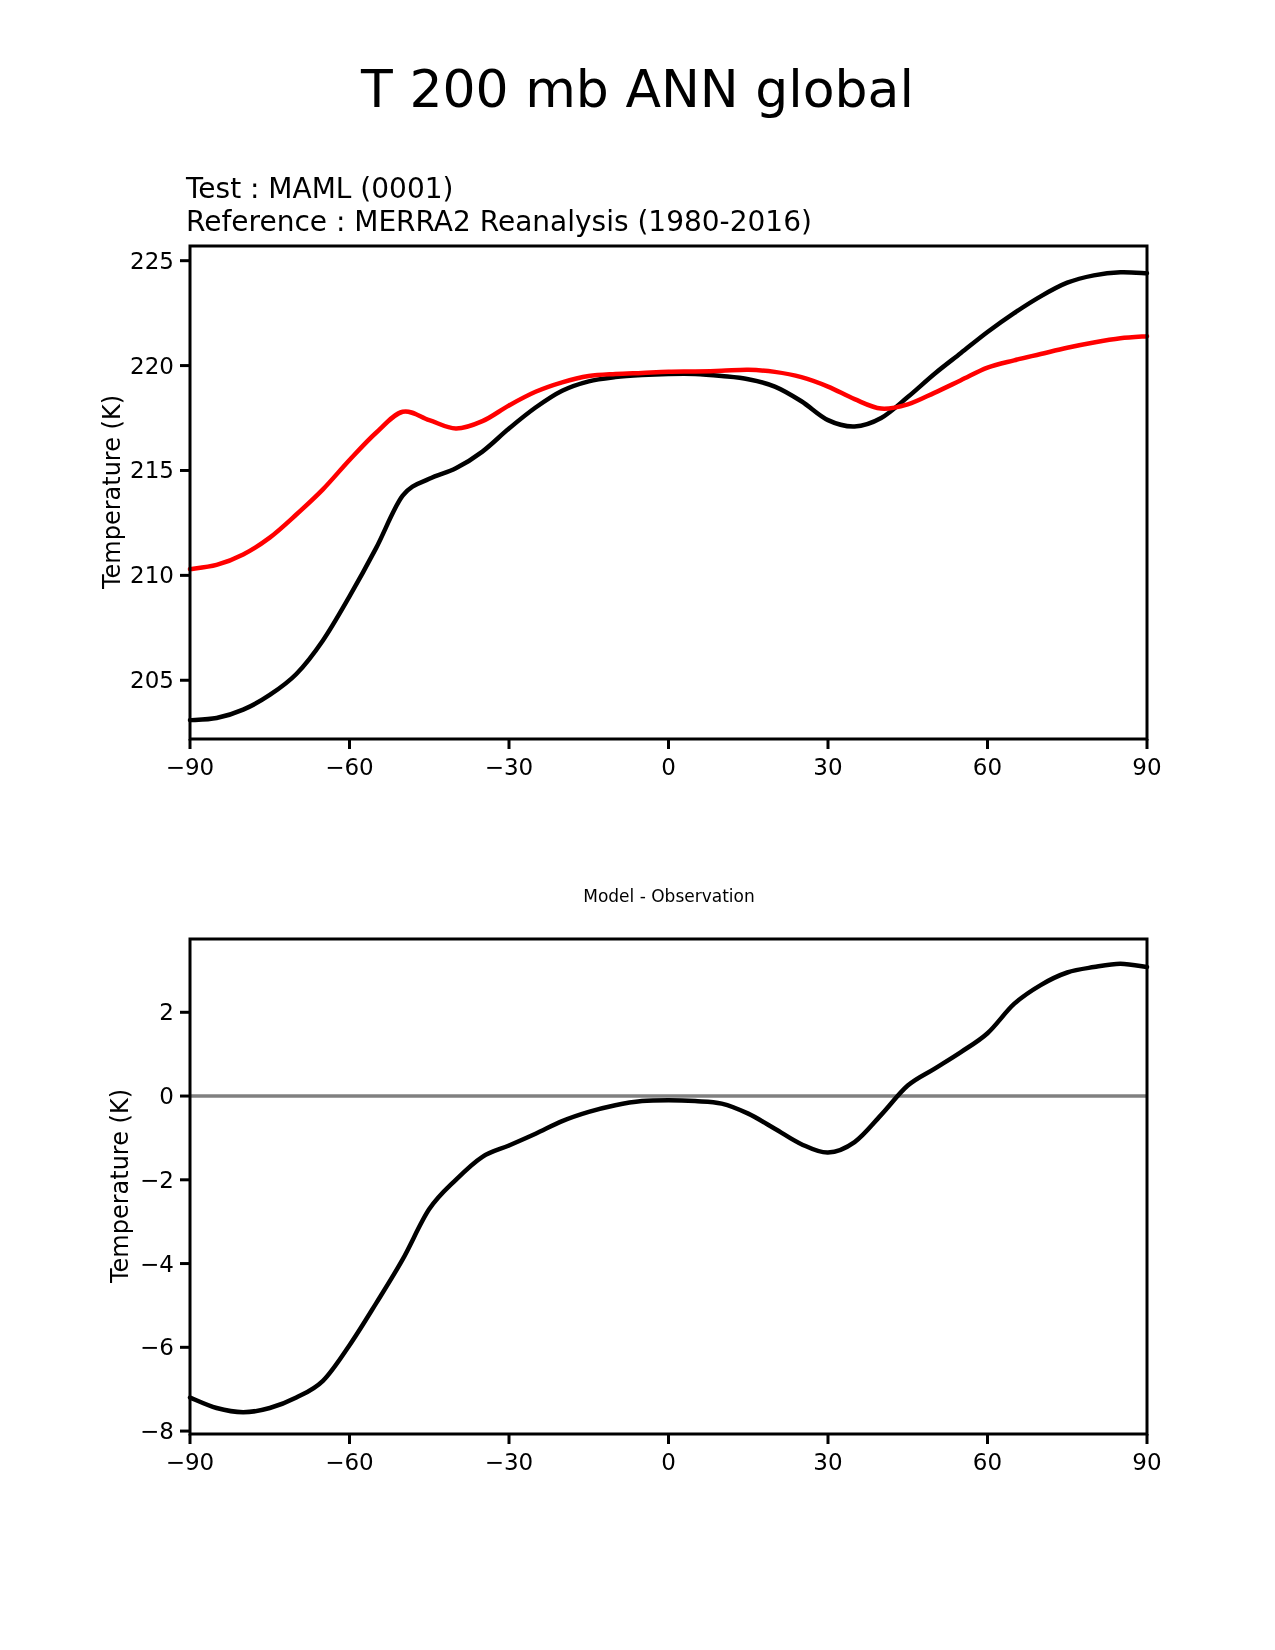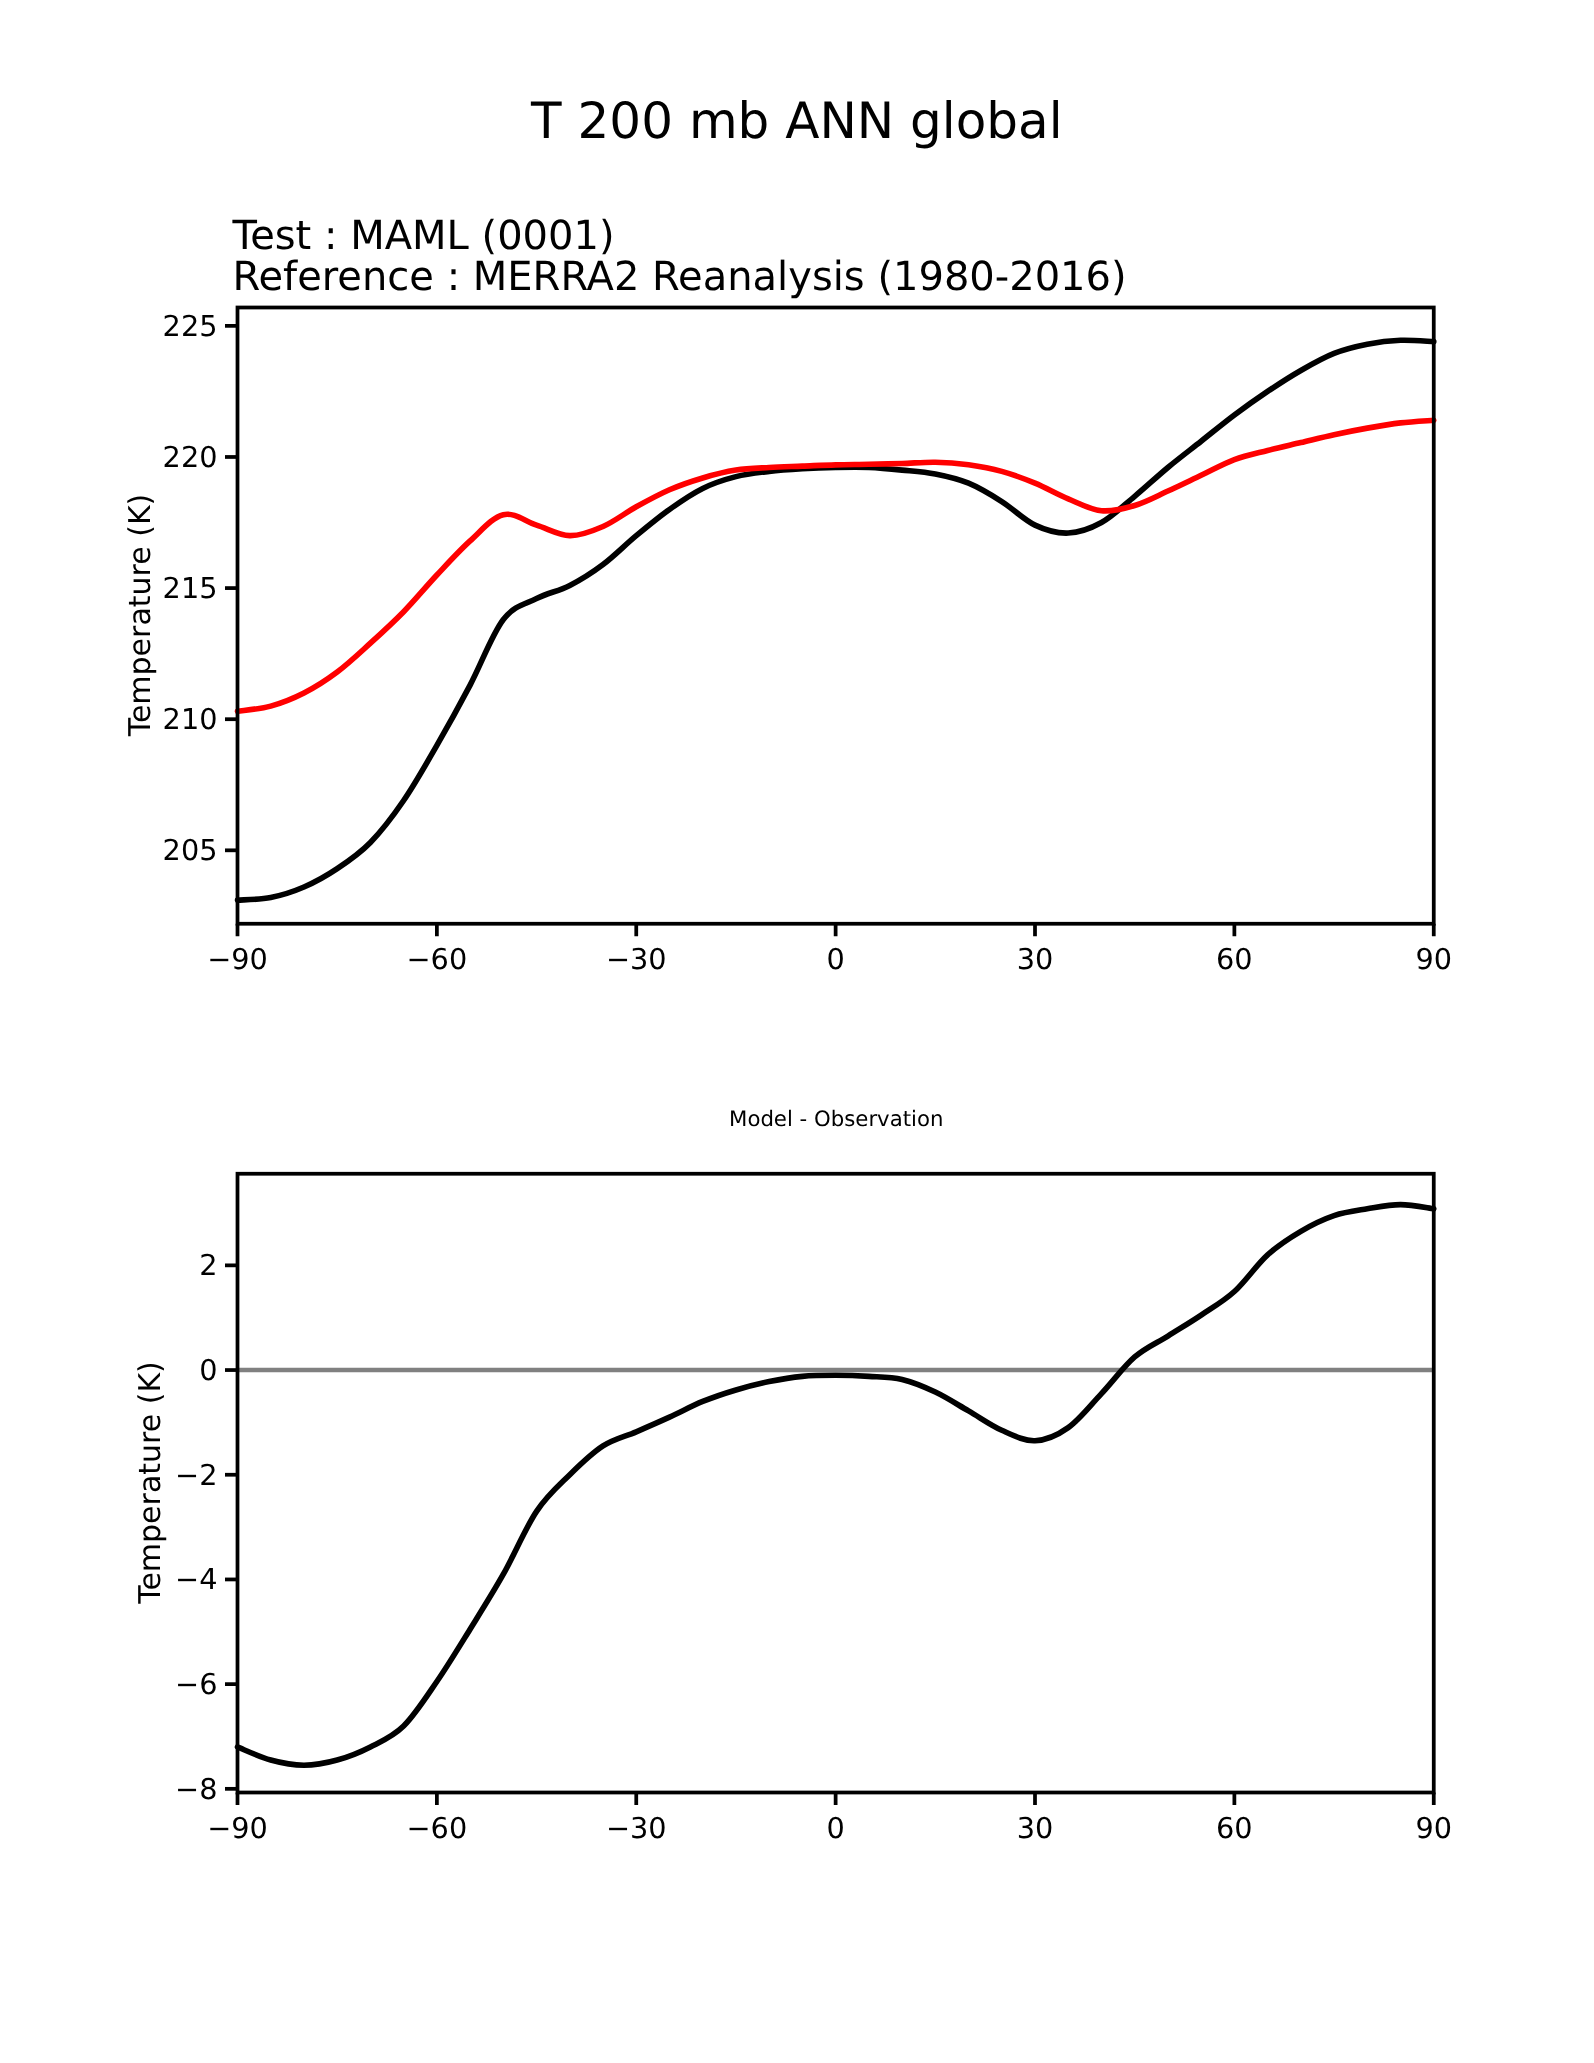--- a/index.html
+++ b/index.html
@@ -1,20 +1,20 @@
 <!DOCTYPE html>
 <html><head>
 <meta charset="utf-8">
 <style>
   html,body{margin:0;padding:0;background:#ffffff;}
   .figure{position:relative;width:1275px;height:1650px;background:#ffffff;overflow:hidden;
           font-family:"DejaVu Sans","Liberation Sans",sans-serif;color:#000;}
-  .fig-title{position:absolute;left:0;top:76px;width:1275px;text-align:center;
-             font-size:40px;line-height:1.05;}
-  .legend{position:absolute;left:186px;top:172px;font-size:32px;line-height:33px;}
+  .fig-title{position:absolute;left:0;top:62px;width:1275px;text-align:center;
+             font-size:52px;line-height:1.05;}
+  .legend{position:absolute;left:186px;top:172px;font-size:28px;line-height:33px;}
   .legend-line{white-space:nowrap;}
   .subplot-title{position:absolute;left:190px;top:886px;width:958px;text-align:center;
                  font-size:17px;}
   .ylabel{position:absolute;font-size:24px;white-space:nowrap;
           transform:translate(-50%,-50%) rotate(-90deg);}
   .ylabel-top{left:112px;top:492px;}
   .ylabel-bottom{left:120px;top:1186px;}
   svg{position:absolute;left:0;top:0;}
   svg text{font-family:"DejaVu Sans","Liberation Sans",sans-serif;font-size:23px;fill:#000;}
 </style>

